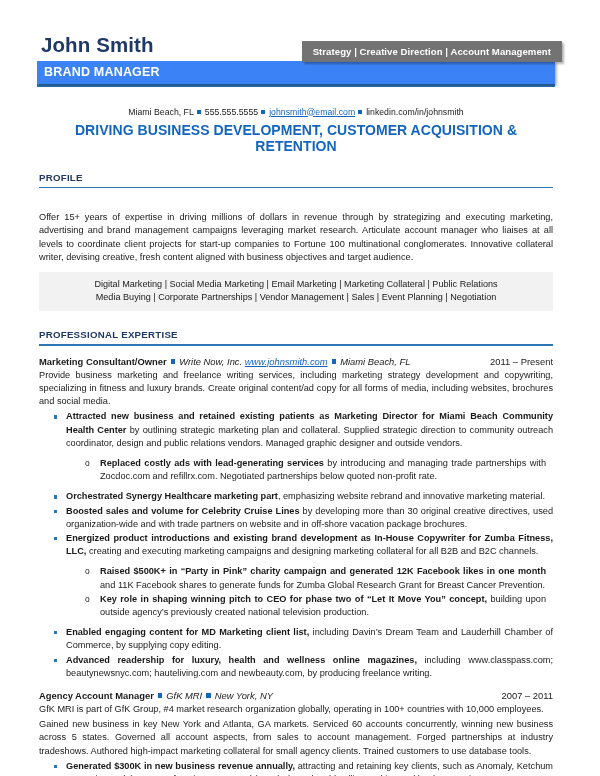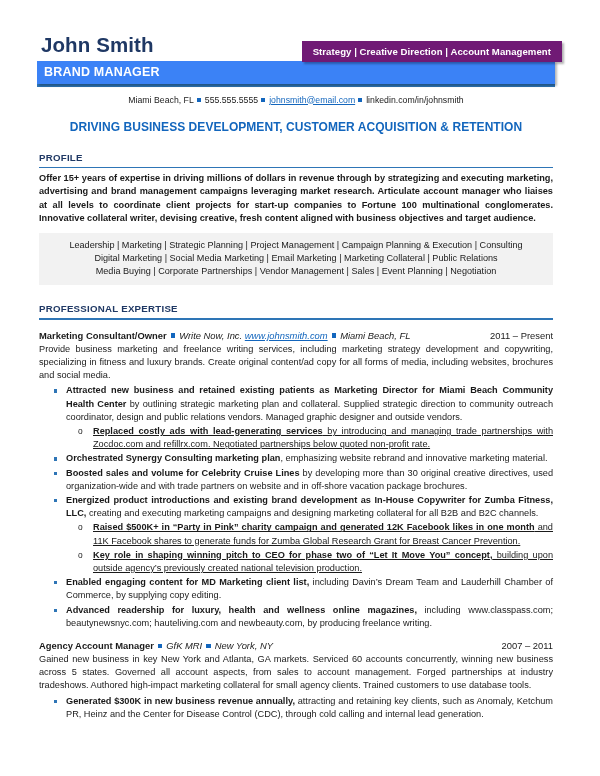--- a/index.html
+++ b/index.html
@@ -53,54 +53,54 @@
     letter-spacing: 0.2px;
   }
   .title-underline {
     height: 3px;
     background: #2e75b6;
   }
   .tagline-box {
     position: absolute;
     top: -20px;
     right: -7px;
-    background: #701a75;
+    background: #737373;
     color: #ffffff;
     font-size: 9.6px;
     font-weight: bold;
     padding: 5px 11px 5px 11px;
     box-shadow: 2px 2px 2px rgba(0,0,0,0.3);
     white-space: nowrap;
     letter-spacing: 0.05px;
   }
   .contact {
     text-align: center;
     font-size: 8.7px;
     color: #1a1a1a;
-    margin-top: 8px;
+    margin-top: 20px;
     letter-spacing: 0.02px;
   }
   .contact .sq {
     display: inline-block;
     width: 4px;
     height: 4px;
     background: #1366bd;
     margin: 0 4px 0 3px;
     vertical-align: 1px;
   }
   .contact a {
     color: #1366bd;
     text-decoration: underline;
   }
   .objective {
     text-align: center;
-    font-size: 12px;
+    font-size: 14px;
     font-weight: bold;
     color: #1366bd;
-    margin-top: 15px;
+    margin-top: 5px;
     letter-spacing: 0.05px;
   }
   
   .body-wrap {
     padding: 0 39px;
   }
   .section-head {
     margin-top: 13px;
   }
   .section-head .label {
@@ -111,23 +111,22 @@
   }
   .section-rule {
     height: 1.6px;
     background: #2e75b6;
     margin-top: 2px;
   }
   .para {
     font-size: 9.2px;
     line-height: 13.2px;
     text-align: justify;
-    margin-top: 4px;
+    margin-top: 23px;
     letter-spacing: 0.01px;
-    font-weight: bold;
   }
   .skills-box {
     background: #f2f2f2;
     margin-top: 8px;
     padding: 6px 8px 7px 8px;
     text-align: center;
   }
   .skills-box .row {
     font-size: 9.1px;
     line-height: 13.1px;
@@ -194,23 +193,22 @@
     content: "";
     position: absolute;
     left: 15px;
     top: 5px;
     width: 3.2px;
     height: 3.2px;
     background: #2e75b6;
   }
   ul.sub {
     list-style: none;
-    margin: 0;
+    margin: 7px;
     padding: 0;
-    text-decoration: underline;
   }
   ul.sub > li {
     position: relative;
     padding-left: 27px;
     font-size: 9.2px;
     line-height: 13.2px;
     text-align: justify;
     margin-top: 1px;
   }
   ul.sub > li::before {
@@ -247,21 +245,20 @@
   </div>
 
   <div class="body-wrap">
 
     <div class="section-head">
       <span class="label">PROFILE</span>
       <div class="section-rule"></div>
     </div>
     <div class="para">Offer 15+ years of expertise in driving millions of dollars in revenue through by strategizing and executing marketing, advertising and brand management campaigns leveraging market research. Articulate account manager who liaises at all levels to coordinate client projects for start-up companies to Fortune 100 multinational conglomerates. Innovative collateral writer, devising creative, fresh content aligned with business objectives and target audience.</div>
     <div class="skills-box">
-      <div class="row">Leadership | Marketing | Strategic Planning | Project Management | Campaign Planning &amp; Execution | Consulting</div>
       <div class="row">Digital Marketing | Social Media Marketing | Email Marketing | Marketing Collateral | Public Relations</div>
       <div class="row">Media Buying | Corporate Partnerships | Vendor Management | Sales | Event Planning | Negotiation</div>
     </div>
 
     <div class="section-head">
       <span class="label">PROFESSIONAL EXPERTISE</span>
       <div class="section-rule"></div>
     </div>
 
     <div class="job">
@@ -277,21 +274,21 @@
       <ul class="bullets">
         <li>
           <b>Attracted new business and retained existing patients as Marketing Director for Miami Beach Community Health Center</b><span> by outlining strategic marketing plan and collateral. Supplied strategic direction to community outreach coordinator, design and public relations vendors. Managed graphic designer and outside vendors.</span>
           <ul class="sub">
             <li>
               <b>Replaced costly ads with lead-generating services</b><span> by introducing and managing trade partnerships with Zocdoc.com and refillrx.com. Negotiated partnerships below quoted non-profit rate.</span>
             </li>
           </ul>
         </li>
         <li>
-          <b>Orchestrated Synergy Consulting marketing plan</b><span>, emphasizing website rebrand and innovative marketing material.</span>
+          <b>Orchestrated Synergy Healthcare marketing part</b><span>, emphasizing website rebrand and innovative marketing material.</span>
         </li>
         <li>
           <b>Boosted sales and volume for Celebrity Cruise Lines</b><span> by developing more than 30 original creative directives, used organization-wide and with trade partners on website and in off-shore vacation package brochures.</span>
         </li>
         <li>
           <b>Energized product introductions and existing brand development as In-House Copywriter for Zumba Fitness, LLC,</b><span> creating and executing marketing campaigns and designing marketing collateral for all B2B and B2C channels.</span>
           <ul class="sub">
             <li>
               <b>Raised $500K+ in “Party in Pink” charity campaign and generated 12K Facebook likes in one month</b><span> and 11K Facebook shares to generate funds for Zumba Global Research Grant for Breast Cancer Prevention.</span>
             </li>
@@ -309,20 +306,21 @@
       </ul>
     </div>
 
     <div class="job">
       <div class="job-head">
         <div class="left">
           <span class="job-title">Agency Account Manager</span><span class="sqs"></span><span class="job-company">GfK MRI</span><span class="sqs"></span><span class="job-location">New York, NY</span>
         </div>
         <div class="job-dates">2007 – 2011</div>
       </div>
+      <div class="job-desc ital">GfK MRI is part of GfK Group, #4 market research organization globally, operating in 100+ countries with 10,000 employees.</div>
       <div class="job-desc">Gained new business in key New York and Atlanta, GA markets. Serviced 60 accounts concurrently, winning new business across 5 states. Governed all account aspects, from sales to account management. Forged partnerships at industry tradeshows. Authored high-impact marketing collateral for small agency clients. Trained customers to use database tools.</div>
 
       <ul class="bullets">
         <li>
           <b>Generated $300K in new business revenue annually,</b><span> attracting and retaining key clients, such as Anomaly, Ketchum PR, Heinz and the Center for Disease Control (CDC), through cold calling and internal lead generation.</span>
         </li>
 
       </ul>
     </div>
 

